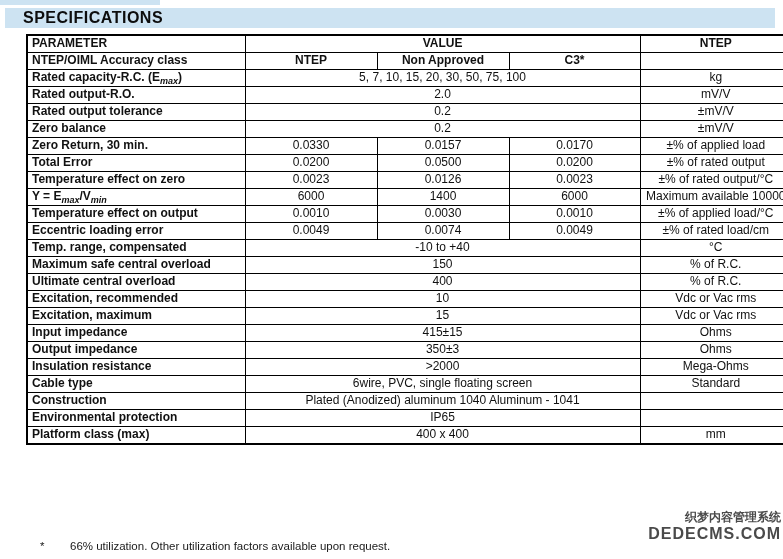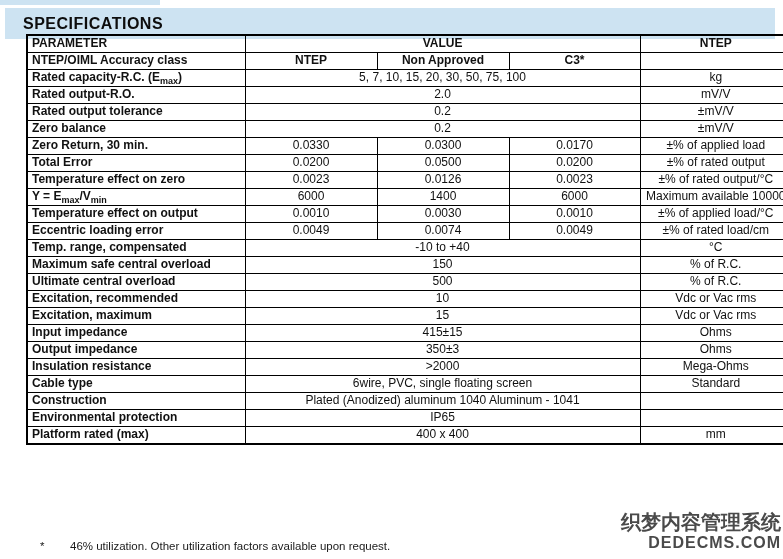--- a/index.html
+++ b/index.html
@@ -4,54 +4,54 @@
 <style>
   html,body{margin:0;padding:0;}
   body{
     width:783px;height:559px;background:#ffffff;position:relative;
     font-family:"Liberation Sans", sans-serif;color:#111;overflow:hidden;
   }
   .top-strip{
     position:absolute;left:0;top:0;width:160px;height:5px;background:#cde3f2;
   }
   .title-bar{
-    position:absolute;left:5px;top:8px;width:770px;height:31px;background:#cde3f2;
+    position:absolute;left:5px;top:8px;width:770px;height:20px;background:#cde3f2;
     display:flex;align-items:center;box-sizing:border-box;padding-left:18px;
   }
   .title-bar .title-text{
     font-weight:bold;font-size:16px;letter-spacing:0.5px;color:#0d0d0d;
   }
   table.spec{
     position:absolute;left:26px;top:34px;width:765px;
     border-collapse:collapse;table-layout:fixed;
     border:2px solid #000;
   }
   table.spec td{
     border:1px solid #000;
     font-size:12px;line-height:1.15;height:16px;
     padding:0 4px;vertical-align:middle;overflow:hidden;
     white-space:pre-line;
   }
   td.p{font-weight:bold;text-align:left;padding-left:8px;}
   td.v{text-align:center;}
   td.u{text-align:center;}
   td.h{font-weight:bold;}
-  sub{font-size:9px;line-height:0;}
+  sub{font-size:9px;line-height:0;font-style:italic;}
   .footnote{
     position:absolute;left:40px;top:540px;font-size:11.5px;color:#1a1a1a;
     display:flex;align-items:flex-start;
   }
   .footnote .star{width:30px;display:inline-block;}
   .watermark{
     position:absolute;right:2px;top:511px;text-align:right;
     color:#4a4a4a;font-weight:bold;
     text-shadow:-1px -1px 0 #fff,1px -1px 0 #fff,-1px 1px 0 #fff,1px 1px 0 #fff,0 0 3px #fff;
     line-height:1.15;
   }
-  .watermark .wm1{font-size:20px;text-align:center;}
+  .watermark .wm1{font-size:12px;}
   .watermark .wm2{font-size:16px;letter-spacing:1px;}
 </style>
 </head>
 <body>
 
 <div class="top-strip"></div>
 
 <div class="title-bar">
   <span class="title-text">SPECIFICATIONS</span>
 </div>
@@ -93,21 +93,21 @@
         <td class="u">±mV/V</td>
       </tr>
       <tr>
         <td class="p">Zero balance</td>
         <td colspan="3" class="v">0.2</td>
         <td class="u">±mV/V</td>
       </tr>
       <tr>
         <td class="p">Zero Return, 30 min.</td>
         <td class="v">0.0330</td>
-        <td class="v">0.0300</td>
+        <td class="v">0.0157</td>
         <td class="v">0.0170</td>
         <td class="u">±% of applied load</td>
       </tr>
       <tr>
         <td class="p">Total Error</td>
         <td class="v">0.0200</td>
         <td class="v">0.0500</td>
         <td class="v">0.0200</td>
         <td class="u">±% of rated output</td>
       </tr>
@@ -144,21 +144,21 @@
         <td colspan="3" class="v">-10 to +40</td>
         <td class="u">°C</td>
       </tr>
       <tr>
         <td class="p">Maximum safe central overload</td>
         <td colspan="3" class="v">150</td>
         <td class="u">% of R.C.</td>
       </tr>
       <tr>
         <td class="p">Ultimate central overload</td>
-        <td colspan="3" class="v">500</td>
+        <td colspan="3" class="v">400</td>
         <td class="u">% of R.C.</td>
       </tr>
       <tr>
         <td class="p">Excitation, recommended</td>
         <td colspan="3" class="v">10</td>
         <td class="u">Vdc or Vac rms</td>
       </tr>
       <tr>
         <td class="p">Excitation, maximum</td>
         <td colspan="3" class="v">15</td>
@@ -188,28 +188,28 @@
         <td class="p">Construction</td>
         <td colspan="3" class="v">Plated (Anodized) aluminum 1040 Aluminum - 1041</td>
         <td class="u"></td>
       </tr>
       <tr>
         <td class="p">Environmental protection</td>
         <td colspan="3" class="v">IP65</td>
         <td class="u"></td>
       </tr>
       <tr>
-        <td class="p">Platform rated (max)</td>
+        <td class="p">Platform class (max)</td>
         <td colspan="3" class="v">400 x 400</td>
         <td class="u">mm</td>
       </tr>
     </tbody>
 </table>
 
 <div class="footnote">
   <span class="star">*</span>
-  <span>46% utilization. Other utilization factors available upon request.</span>
+  <span>66% utilization. Other utilization factors available upon request.</span>
 </div>
 
 <div class="watermark">
   <div class="wm1">织梦内容管理系统</div>
   <div class="wm2">DEDECMS.COM</div>
 </div>
 
 </body></html>

